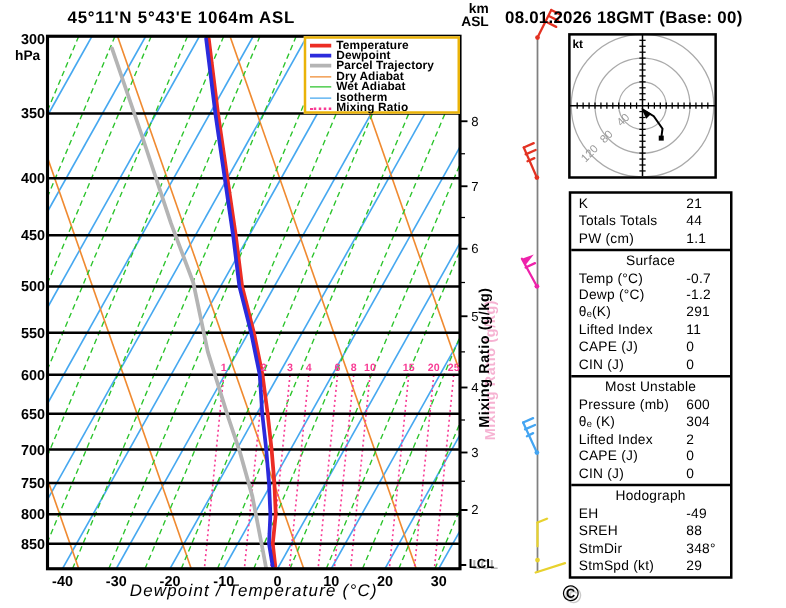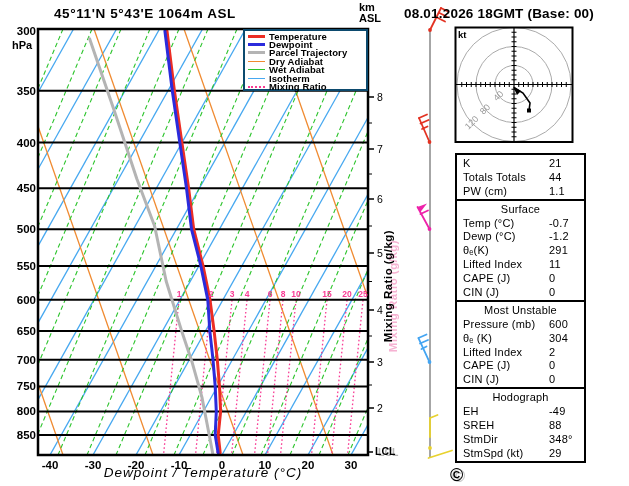--- a/index.html
+++ b/index.html
@@ -2,23 +2,23 @@
 <html><head>
 <meta charset="utf-8">
 <style>
   html,body{margin:0;padding:0;background:#fff;}
   .screen{position:relative;width:629px;height:486px;background:#fff;
     font-family:"Liberation Sans",sans-serif;color:#000;overflow:hidden;}
   .abs{position:absolute;}
   .hpa{left:12px;top:3px;font-size:11px;font-weight:bold;margin-top:36px;}
   .title{left:54px;top:6px;font-size:13.5px;font-weight:bold;letter-spacing:0.6px;white-space:nowrap;}
   .datetime{left:404px;top:6px;font-size:13.5px;font-weight:bold;letter-spacing:0.2px;white-space:nowrap;}
-  .kmasl{left:359px;top:2px;width:32px;text-align:left;font-size:11px;font-weight:bold;line-height:11px;}
+  .kmasl{left:359px;top:2px;width:32px;text-align:right;font-size:11px;font-weight:bold;line-height:11px;}
   #chart-svg{left:0;top:0;}
-  .legend{left:243px;top:29px;width:125px;height:62px;border:2px solid #0c4a6e;background:#fff;
+  .legend{left:243px;top:29px;width:125px;height:62px;border:2px solid #eab308;background:#fff;
     box-sizing:border-box;padding-top:1px;}
   .lrow{display:flex;align-items:center;height:8.4px;padding-left:3px;}
   .lswatch{width:17px;flex:0 0 17px;margin-right:4px;}
   .ltext{font-size:9.5px;font-weight:600;letter-spacing:0.1px;white-space:nowrap;}
   .xlabel{left:38px;top:465px;width:330px;text-align:center;font-size:13.5px;font-weight:500;letter-spacing:1px;font-style:italic;}
   .mixlabel{top:280px;width:214px;text-align:center;font-size:11.5px;font-weight:bold;
     transform:rotate(-90deg);transform-origin:center;letter-spacing:0.5px;white-space:nowrap;}
   .mixlabel.pinkghost{left:286px;top:290px;color:#f6b2d2;}
   .mixlabel.blacktxt{left:281px;top:280px;color:#000;}
   .lcl{left:375px;top:445px;font-size:10.5px;font-weight:bold;text-shadow:3px 1px 0 #b3b3b3;}

